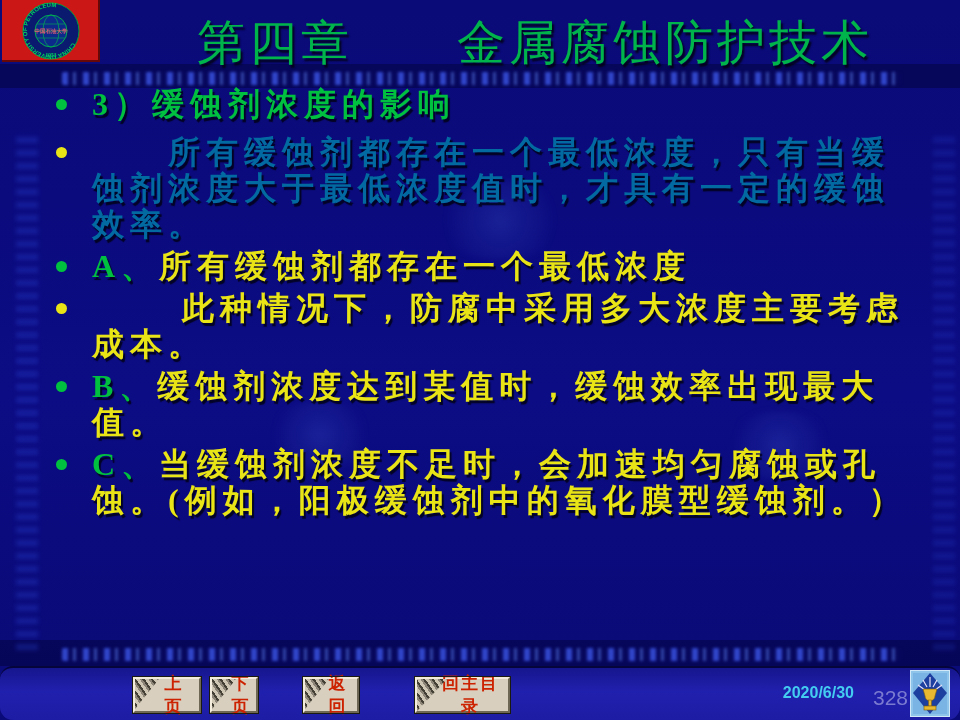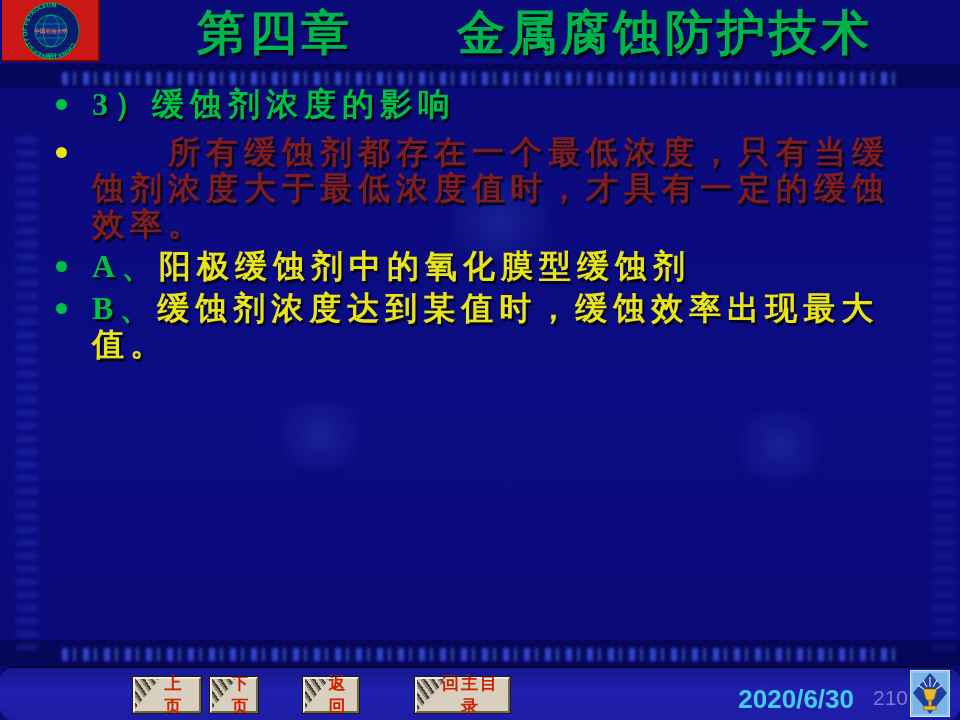--- a/index.html
+++ b/index.html
@@ -41,22 +41,22 @@
     filter:blur(3px);
   }
 
   
   .header-logo {
     position:absolute; left:2px; top:0; width:98px; height:62px;
     background:var(--logo-red,#cc1717);
     border-right:2px solid #660808; border-bottom:2px solid #660808;
   }
   .page-title {
-    position:absolute; top:6px; left:110px; width:850px;
-    text-align:center; font-size:48px; line-height:54px; font-weight:bold;
+    position:absolute; top:16px; left:110px; width:850px;
+    text-align:center; font-size:48px; line-height:54px; font-weight:normal;
     letter-spacing:4px; color:var(--title,#00b44c);
     text-shadow:2px 3px 2px rgba(0,0,0,.75);
     white-space:nowrap;
   }
 
   
   .content { position:absolute; top:86px; left:0; width:960px; }
   .para {
     position:relative; padding-left:92px; padding-right:16px;
     font-size:32px; line-height:36px; font-weight:bold; letter-spacing:6px;
@@ -96,21 +96,21 @@
   }
   .nav-btn:nth-child(1){ left:133px; width:68px; }
   .nav-btn:nth-child(2){ left:210px; width:48px; }
   .nav-btn:nth-child(3){ left:303px; width:56px; }
   .nav-btn:nth-child(4){ left:415px; width:95px; letter-spacing:2px; }
   .nav-btn:nth-child(4)::before{ width:30px; height:32px; }
 
   .footer-date {
     position:absolute; top:16px; right:106px;
     font-family:"Liberation Sans",sans-serif; font-weight:bold;
-    font-size:26px; color:var(--date,#44ccf0);
+    font-size:16px; color:var(--date,#44ccf0);
   }
   .footer-pagenum {
     position:absolute; top:18px; right:52px;
     font-family:"Liberation Sans",sans-serif;
     font-size:21px; color:var(--pagenum,#7a7ad0);
   }
   .footer-logo {
     position:absolute; top:2px; right:10px; width:40px; height:47px;
     background:#8fc4ea; border:1px solid #d0e8f8; padding:2px;
   }
@@ -143,37 +143,41 @@
       <textPath href="#ringpath" startOffset="8%">CHINA UNIVERSITY OF PETROLEUM</textPath>
     </text>
     <text x="49" y="33" font-size="5.5" fill="#e06070" text-anchor="middle" font-weight="bold">中国石油大学</text>
     <text x="49" y="57" font-size="5.5" fill="#00d060" text-anchor="middle" font-weight="bold">1953</text>
   </svg>
 </div>
 <div class="page-title">第四章　　金属腐蚀防护技术</div>
 
 <div class="content" id="content">
     <div class="para header-para"><span class="bullet" style="background: rgb(0, 192, 64);"></span><span style="color: rgb(0, 192, 64);">3）</span><span class="body-text" style="color: rgb(0, 192, 64);">缓蚀剂浓度的影响</span></div>
-    <div class="para"><span class="bullet" style="background: rgb(232, 228, 22);"></span><span class="body-text" style="color: #7f1d1d;">　　所有缓蚀剂都存在一个最低浓度，只有当缓
+    <div class="para"><span class="bullet" style="background: rgb(232, 228, 22);"></span><span class="body-text" style="color: #0369a1;">　　所有缓蚀剂都存在一个最低浓度，只有当缓
 蚀剂浓度大于最低浓度值时，才具有一定的缓蚀
 效率。</span></div>
-    <div class="para"><span class="bullet" style="background: rgb(0, 192, 64);"></span><span style="color: rgb(0, 192, 64);">A、</span><span class="body-text" style="color: rgb(232, 228, 22);">阳极缓蚀剂中的氧化膜型缓蚀剂</span></div>
+    <div class="para"><span class="bullet" style="background: rgb(0, 192, 64);"></span><span style="color: rgb(0, 192, 64);">A、</span><span class="body-text" style="color: rgb(232, 228, 22);">所有缓蚀剂都存在一个最低浓度</span></div>
+    <div class="para"><span class="bullet" style="background: rgb(232, 228, 22);"></span><span class="body-text" style="color: rgb(232, 228, 22);">　　 此种情况下，防腐中采用多大浓度主要考虑
+成本。</span></div>
     <div class="para"><span class="bullet" style="background: rgb(0, 192, 64);"></span><span style="color: rgb(0, 192, 64);">B、</span><span class="body-text" style="color: rgb(232, 228, 22);">缓蚀剂浓度达到某值时，缓蚀效率出现最大
 值。</span></div>
+    <div class="para"><span class="bullet" style="background: rgb(0, 192, 64);"></span><span style="color: rgb(0, 192, 64);">C、</span><span class="body-text" style="color: rgb(232, 228, 22);">当缓蚀剂浓度不足时，会加速均匀腐蚀或孔
+蚀。(例如，阳极缓蚀剂中的氧化膜型缓蚀剂。）</span></div>
   </div>
 
 <div class="footer-strip">
   <nav id="nav">
       <button class="nav-btn">上页</button>
       <button class="nav-btn">下页</button>
       <button class="nav-btn">返回</button>
       <button class="nav-btn">回主目录</button>
     </nav>
   <div class="footer-date">2020/6/30</div>
-  <div class="footer-pagenum">210</div>
+  <div class="footer-pagenum">328</div>
   <div class="footer-logo">
     <svg viewBox="0 0 34 41" width="34" height="41">
       <rect x="0" y="0" width="34" height="41" fill="#7ab4e4"></rect>
       <polygon points="17,0 34,20 17,41 0,20" fill="#1d3f9f"></polygon>
       <path d="M17 4 L17 14 M10 7 L14 14 M24 7 L20 14 M5 12 L12 17 M29 12 L22 17" stroke="#e8e0f8" stroke-width="1.2" fill="none"></path>
       <path d="M10 16 h14 l-2 7 a5 5 0 0 1 -10 0 z" fill="#e8b830" stroke="#7a5a10" stroke-width=".6"></path>
       <rect x="15.5" y="27" width="3" height="6" fill="#e8b830" stroke="#7a5a10" stroke-width=".5"></rect>
       <rect x="11" y="33" width="12" height="4" fill="#e8b830" stroke="#7a5a10" stroke-width=".6"></rect>
     </svg>
   </div>

